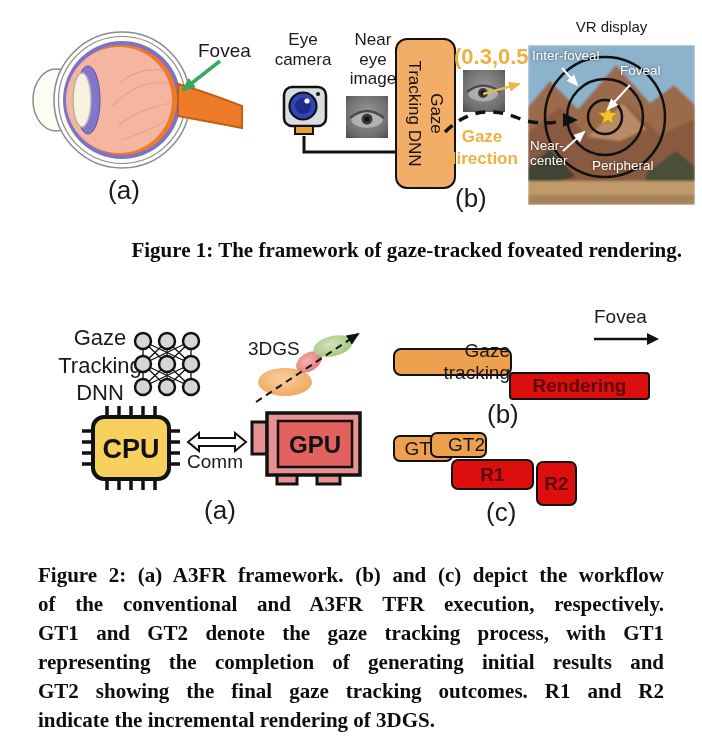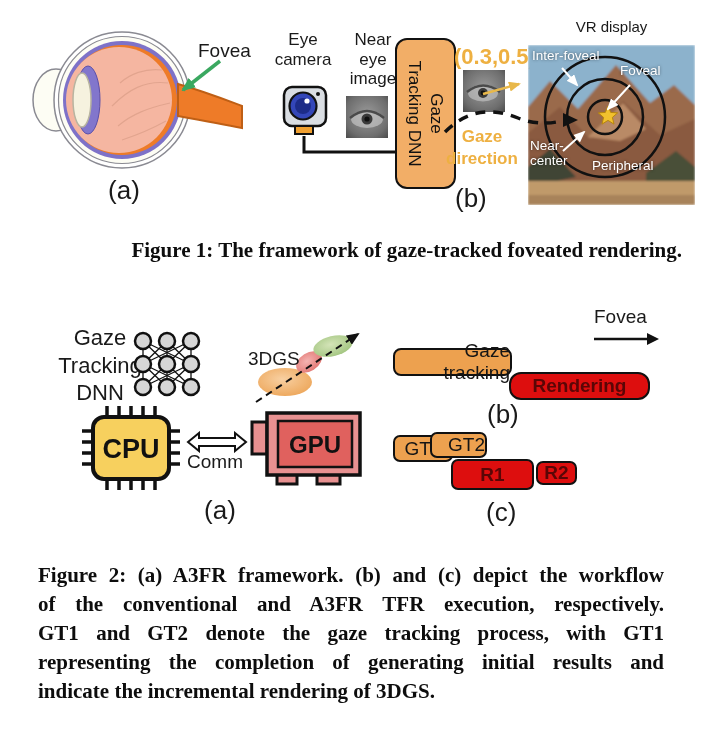--- a/index.html
+++ b/index.html
@@ -10,21 +10,21 @@
   .center{text-align:center;}
   .gold{color:var(--gold-text,#f0b44a);font-weight:bold;}
   .panel-letter{font-size:26px;color:#1a1a1a;}
   .dnn-box{background:var(--box-orange,#f2ae67);border:2.5px solid #111;border-radius:12px;}
   .dnn-rot{position:absolute;left:-45px;top:45px;width:147px;height:57px;
            transform:rotate(90deg);display:flex;align-items:center;justify-content:center;
            font-size:17px;line-height:1.25;text-align:center;color:#111;}
   .bar{display:flex;align-items:center;justify-content:center;
        border:2.5px solid #111;box-sizing:border-box;font-size:19px;}
   .bar.orange{background:var(--bar-orange,#eda14f);border-radius:8px;color:#151515;}
-  .bar.red{background:var(--bar-red,#dd0e0e);border-radius:12px;color:#5a0606;font-weight:bold;}
+  .bar.red{background:var(--bar-red,#dd0e0e);border-radius:4px;color:#5a0606;font-weight:bold;}
   .vr-lbl{color:#fff;font-size:13.5px;line-height:1.1;text-shadow:0 0 3px rgba(0,0,0,.55);}
   .cap{font-family:"Liberation Serif",serif;font-weight:bold;color:#0d0d0d;font-size:21px;text-align:right;}
   .cap2-line{line-height:29px;text-align:justify;text-align-last:justify;}
   .cap2-line.last{text-align-last:left;}
   svg{display:block;}
 </style>
 </head>
 <body>
 
 <div id="canvas">
@@ -227,21 +227,21 @@
         </radialGradient>
       <marker id="mBlk1" markerUnits="userSpaceOnUse" markerWidth="13" markerHeight="11" refX="11" refY="5.5" orient="auto">
         <path d="M0 0 L13 5.5 L0 11 Z" fill="#111"></path>
       </marker>
     </defs>
     <ellipse cx="37" cy="56" rx="27" ry="14" fill="url(#gOr)"></ellipse>
     <ellipse cx="61" cy="36" rx="14" ry="9" fill="url(#gPk)" transform="rotate(-32 61 36)"></ellipse>
     <ellipse cx="85" cy="20" rx="20" ry="10" fill="url(#gGr)" transform="rotate(-14 85 20)"></ellipse>
     <line x1="8" y1="76" x2="110" y2="8" stroke="#111" stroke-width="2" stroke-dasharray="7 5" marker-end="url(#mBlk1)"></line>
   </svg>
-  <div class="abs lbl" style="left:248px;top:348px;font-size:19px;">3DGS</div>
+  <div class="abs lbl" style="left:248px;top:338px;font-size:19px;">3DGS</div>
 
   <svg class="abs" style="left:80px;top:404px;" width="102" height="90" viewBox="0 0 102 90">
     <g stroke="#111" stroke-width="3.5">
       <line x1="27" y1="2" x2="27" y2="14"></line>
         <line x1="39" y1="2" x2="39" y2="14"></line>
         <line x1="51" y1="2" x2="51" y2="14"></line>
         <line x1="63" y1="2" x2="63" y2="14"></line>
         <line x1="75" y1="2" x2="75" y2="14"></line>
       <line x1="27" y1="74" x2="27" y2="86"></line>
         <line x1="39" y1="74" x2="39" y2="86"></line>
@@ -287,32 +287,33 @@
     <span>Rendering</span>
   </div>
   <div class="abs bar orange" style="left:393px;top:348px;width:119px;height:28px;text-align:right;">
     <span>Gaze tracking</span>
   </div>
   <div class="abs lbl panel-letter" style="left:487px;top:400px;">(b)</div>
 
   <div class="abs bar red" style="left:451px;top:459px;width:83px;height:31px;border-radius:7px;">
     <span>R1</span>
   </div>
-  <div class="abs bar red" style="left:536px;top:461px;width:41px;height:24px;border-radius:7px;">
+  <div class="abs bar red" style="left:536px;top:461px;width:41px;height:45px;border-radius:7px;">
     <span>R2</span>
   </div>
   <div class="abs bar orange" style="left:393px;top:435px;width:60px;height:27px;border-radius:7px;">
     <span>GT1</span>
   </div>
   <div class="abs bar orange" style="left:430px;top:432px;width:57px;height:26px;border-radius:7px;justify-content:flex-end;">
     <span>GT2</span>
   </div>
   <div class="abs lbl panel-letter" style="left:486px;top:498px;">(c)</div>
 
   <div class="abs" style="left:38px;top:561px;width:626px;">
     <div class="cap cap2-line">Figure 2: (a) A3FR framework. (b) and (c) depict the workflow</div>
     <div class="cap cap2-line">of the conventional and A3FR TFR execution, respectively.</div>
     <div class="cap cap2-line">GT1 and GT2 denote the gaze tracking process, with GT1</div>
     <div class="cap cap2-line">representing the completion of generating initial results and</div>
+    <div class="cap cap2-line">GT2 showing the final gaze tracking outcomes. R1 and R2</div>
     <div class="cap cap2-line last">indicate the incremental rendering of 3DGS.</div>
   </div>
 
 </div>
 
 </body></html>

